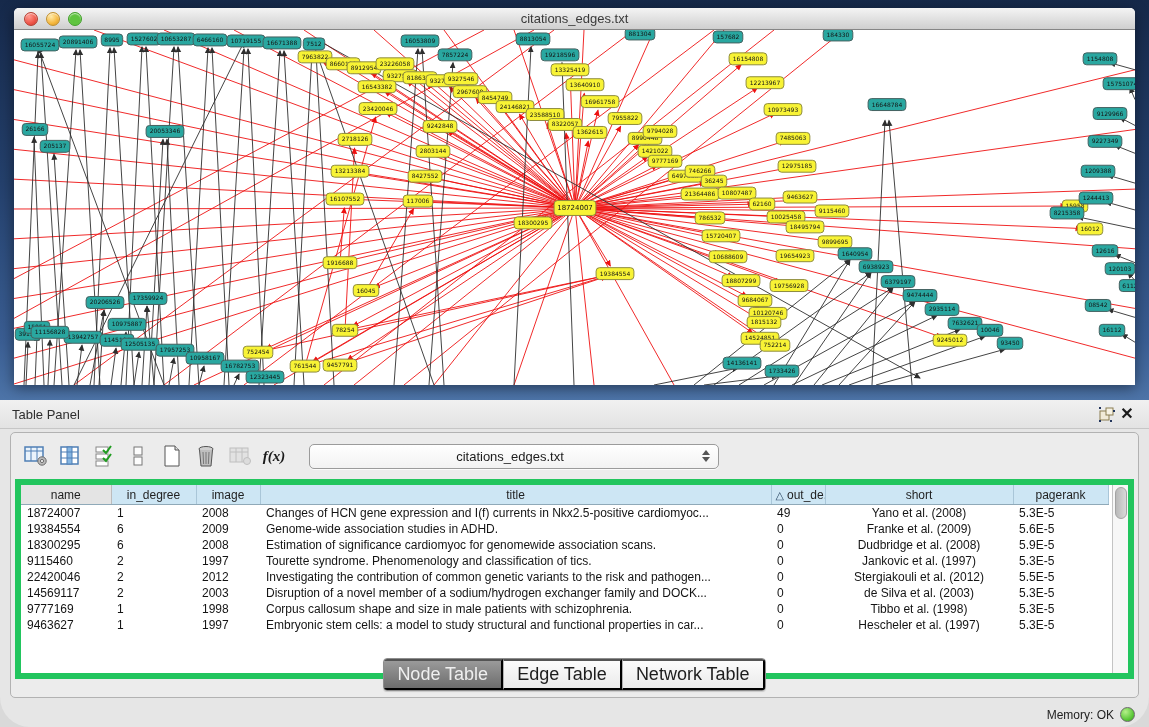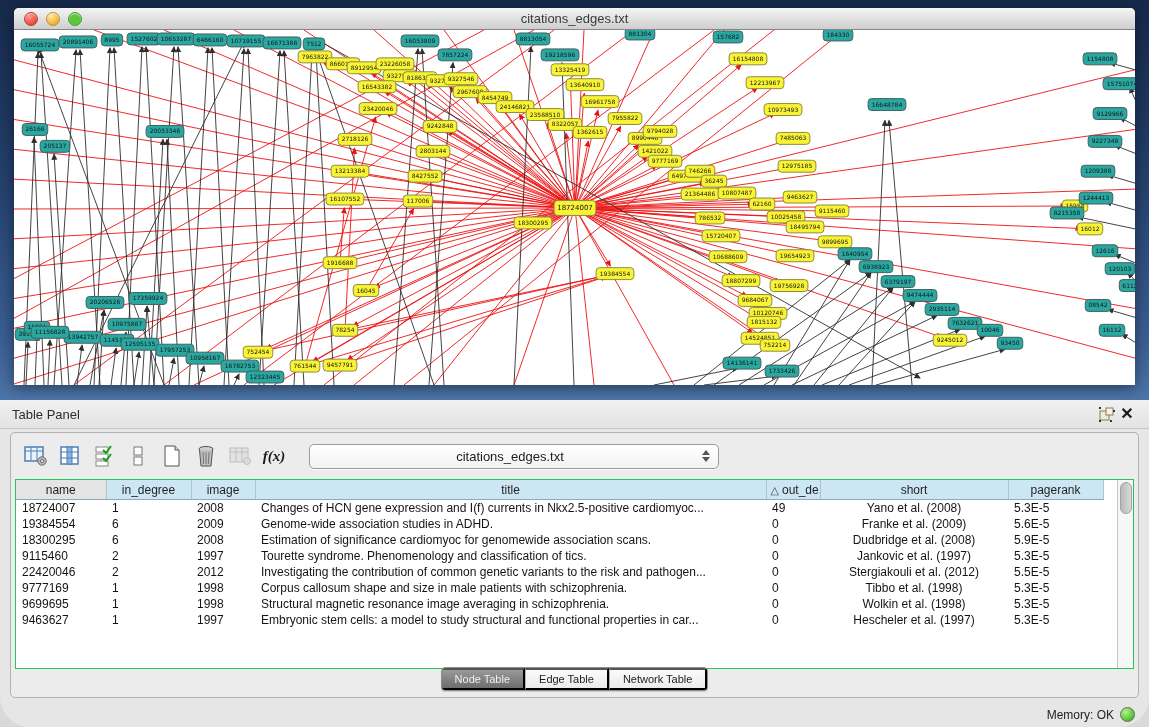--- a/index.html
+++ b/index.html
@@ -37,36 +37,36 @@
   .tbtn svg{display:block;}
   .fx{font-family:"Liberation Serif",serif;font-style:italic;font-weight:bold;font-size:15px;color:#1a1a1a;}
   .dropdown{margin-left:16px;width:392px;height:23px;background:linear-gradient(#ffffff,#f2f2f2);
         border:1px solid #9b9b9b;border-radius:5px;display:flex;align-items:center;
         padding:0 8px;box-shadow:0 1px 0 rgba(255,255,255,.8);}
   .dropdown .val{flex:1;font-size:13px;color:#1c1c1c;}
   .updown{display:flex;flex-direction:column;gap:2px;align-items:center;}
   .updown .tri{width:0;height:0;border-left:4px solid transparent;border-right:4px solid transparent;}
   .tri.up{border-bottom:5px solid #555;}
   .tri.down{border-top:5px solid #555;}
-  .table-wrap{display:flex;margin:0 4px;height:188px;border:1px solid #22c55e;background:#fff;overflow:hidden;}
+  .table-wrap{display:flex;margin:0 4px;height:188px;border:6px solid #22c55e;background:#fff;overflow:hidden;}
   table{table-layout:fixed;border-collapse:collapse;width:1087px;flex:0 0 auto;align-self:flex-start;}
   th{height:19px;font-weight:normal;font-size:12px;color:#1f1f1f;background:#cde6f4;
      border-right:1px solid #a9c6d8;border-bottom:1px solid #8fa9b8;padding:0 4px;
      overflow:hidden;white-space:nowrap;}
   th.graycol{background:#e4e4e4;border-right:1px solid #bcbcbc;}
   th .sort{color:#2e4a66;font-size:11px;margin-right:3px;}
   td{height:16px;font-size:12px;color:#141414;padding:0 6px;white-space:nowrap;overflow:hidden;}
   td.center{text-align:center;}
   .vscroll{width:15px;margin-left:auto;flex:0 0 auto;background:#f7f7f7;border-left:1px solid #c4c4c4;position:relative;}
   .thumb{position:absolute;top:2px;left:2px;width:10px;height:30px;border-radius:6px;
      background:linear-gradient(90deg,#b9b9b9,#d9d9d9);border:1px solid #a3a3a3;}
   .tabbar{position:absolute;left:0;right:0;bottom:6px;display:flex;justify-content:center;}
   .seg{display:flex;border:1px solid #8d8d8d;border-radius:4px;overflow:hidden;
      background:linear-gradient(#fdfdfd,#e9e9e9);box-shadow:0 1px 1px rgba(0,0,0,.15);}
-  .seg .tab{font-size:11px;color:#1d1d1d;padding:3px 13px;border-left:1px solid #b3b3b3;background:transparent;}
+  .seg .tab{font-size:18px;color:#1d1d1d;padding:3px 13px;border-left:1px solid #b3b3b3;background:transparent;}
   .seg .tab:first-child{border-left:none;}
   .seg .tab.active{background:linear-gradient(#9a9a9a,#6d6d6d);color:#efefef;}
   .statusbar{position:absolute;right:14px;bottom:5px;display:flex;align-items:flex-end;gap:6px;}
   .statusbar .mem{font-size:12px;color:#222;}
   .memdot{width:13px;height:13px;border-radius:50%;
      background:radial-gradient(circle at 35% 30%,#b5f08a,#58c636 65%,#3d9c22);border:1px solid #6a6a6a;}
 </style>
 </head>
 <body>
 
@@ -936,35 +936,35 @@
             <tr>
               <td>22420046</td>
               <td>2</td>
               <td>2012</td>
               <td>Investigating the contribution of common genetic variants to the risk and pathogen...</td>
               <td>0</td>
               <td class="center">Stergiakouli et al. (2012)</td>
               <td>5.5E-5</td>
             </tr>
             <tr>
+              <td>14569117</td>
+              <td>2</td>
+              <td>2003</td>
+              <td>Disruption of a novel member of a sodium/hydrogen exchanger family and DOCK...</td>
+              <td>0</td>
+              <td class="center">de Silva et al. (2003)</td>
+              <td>5.3E-5</td>
+            </tr>
+            <tr>
               <td>9777169</td>
               <td>1</td>
               <td>1998</td>
               <td>Corpus callosum shape and size in male patients with schizophrenia.</td>
               <td>0</td>
               <td class="center">Tibbo et al. (1998)</td>
-              <td>5.3E-5</td>
-            </tr>
-            <tr>
-              <td>9699695</td>
-              <td>1</td>
-              <td>1998</td>
-              <td>Structural magnetic resonance image averaging in schizophrenia.</td>
-              <td>0</td>
-              <td class="center">Wolkin et al. (1998)</td>
               <td>5.3E-5</td>
             </tr>
             <tr>
               <td>9463627</td>
               <td>1</td>
               <td>1997</td>
               <td>Embryonic stem cells: a model to study structural and functional properties in car...</td>
               <td>0</td>
               <td class="center">Hescheler et al. (1997)</td>
               <td>5.3E-5</td>

